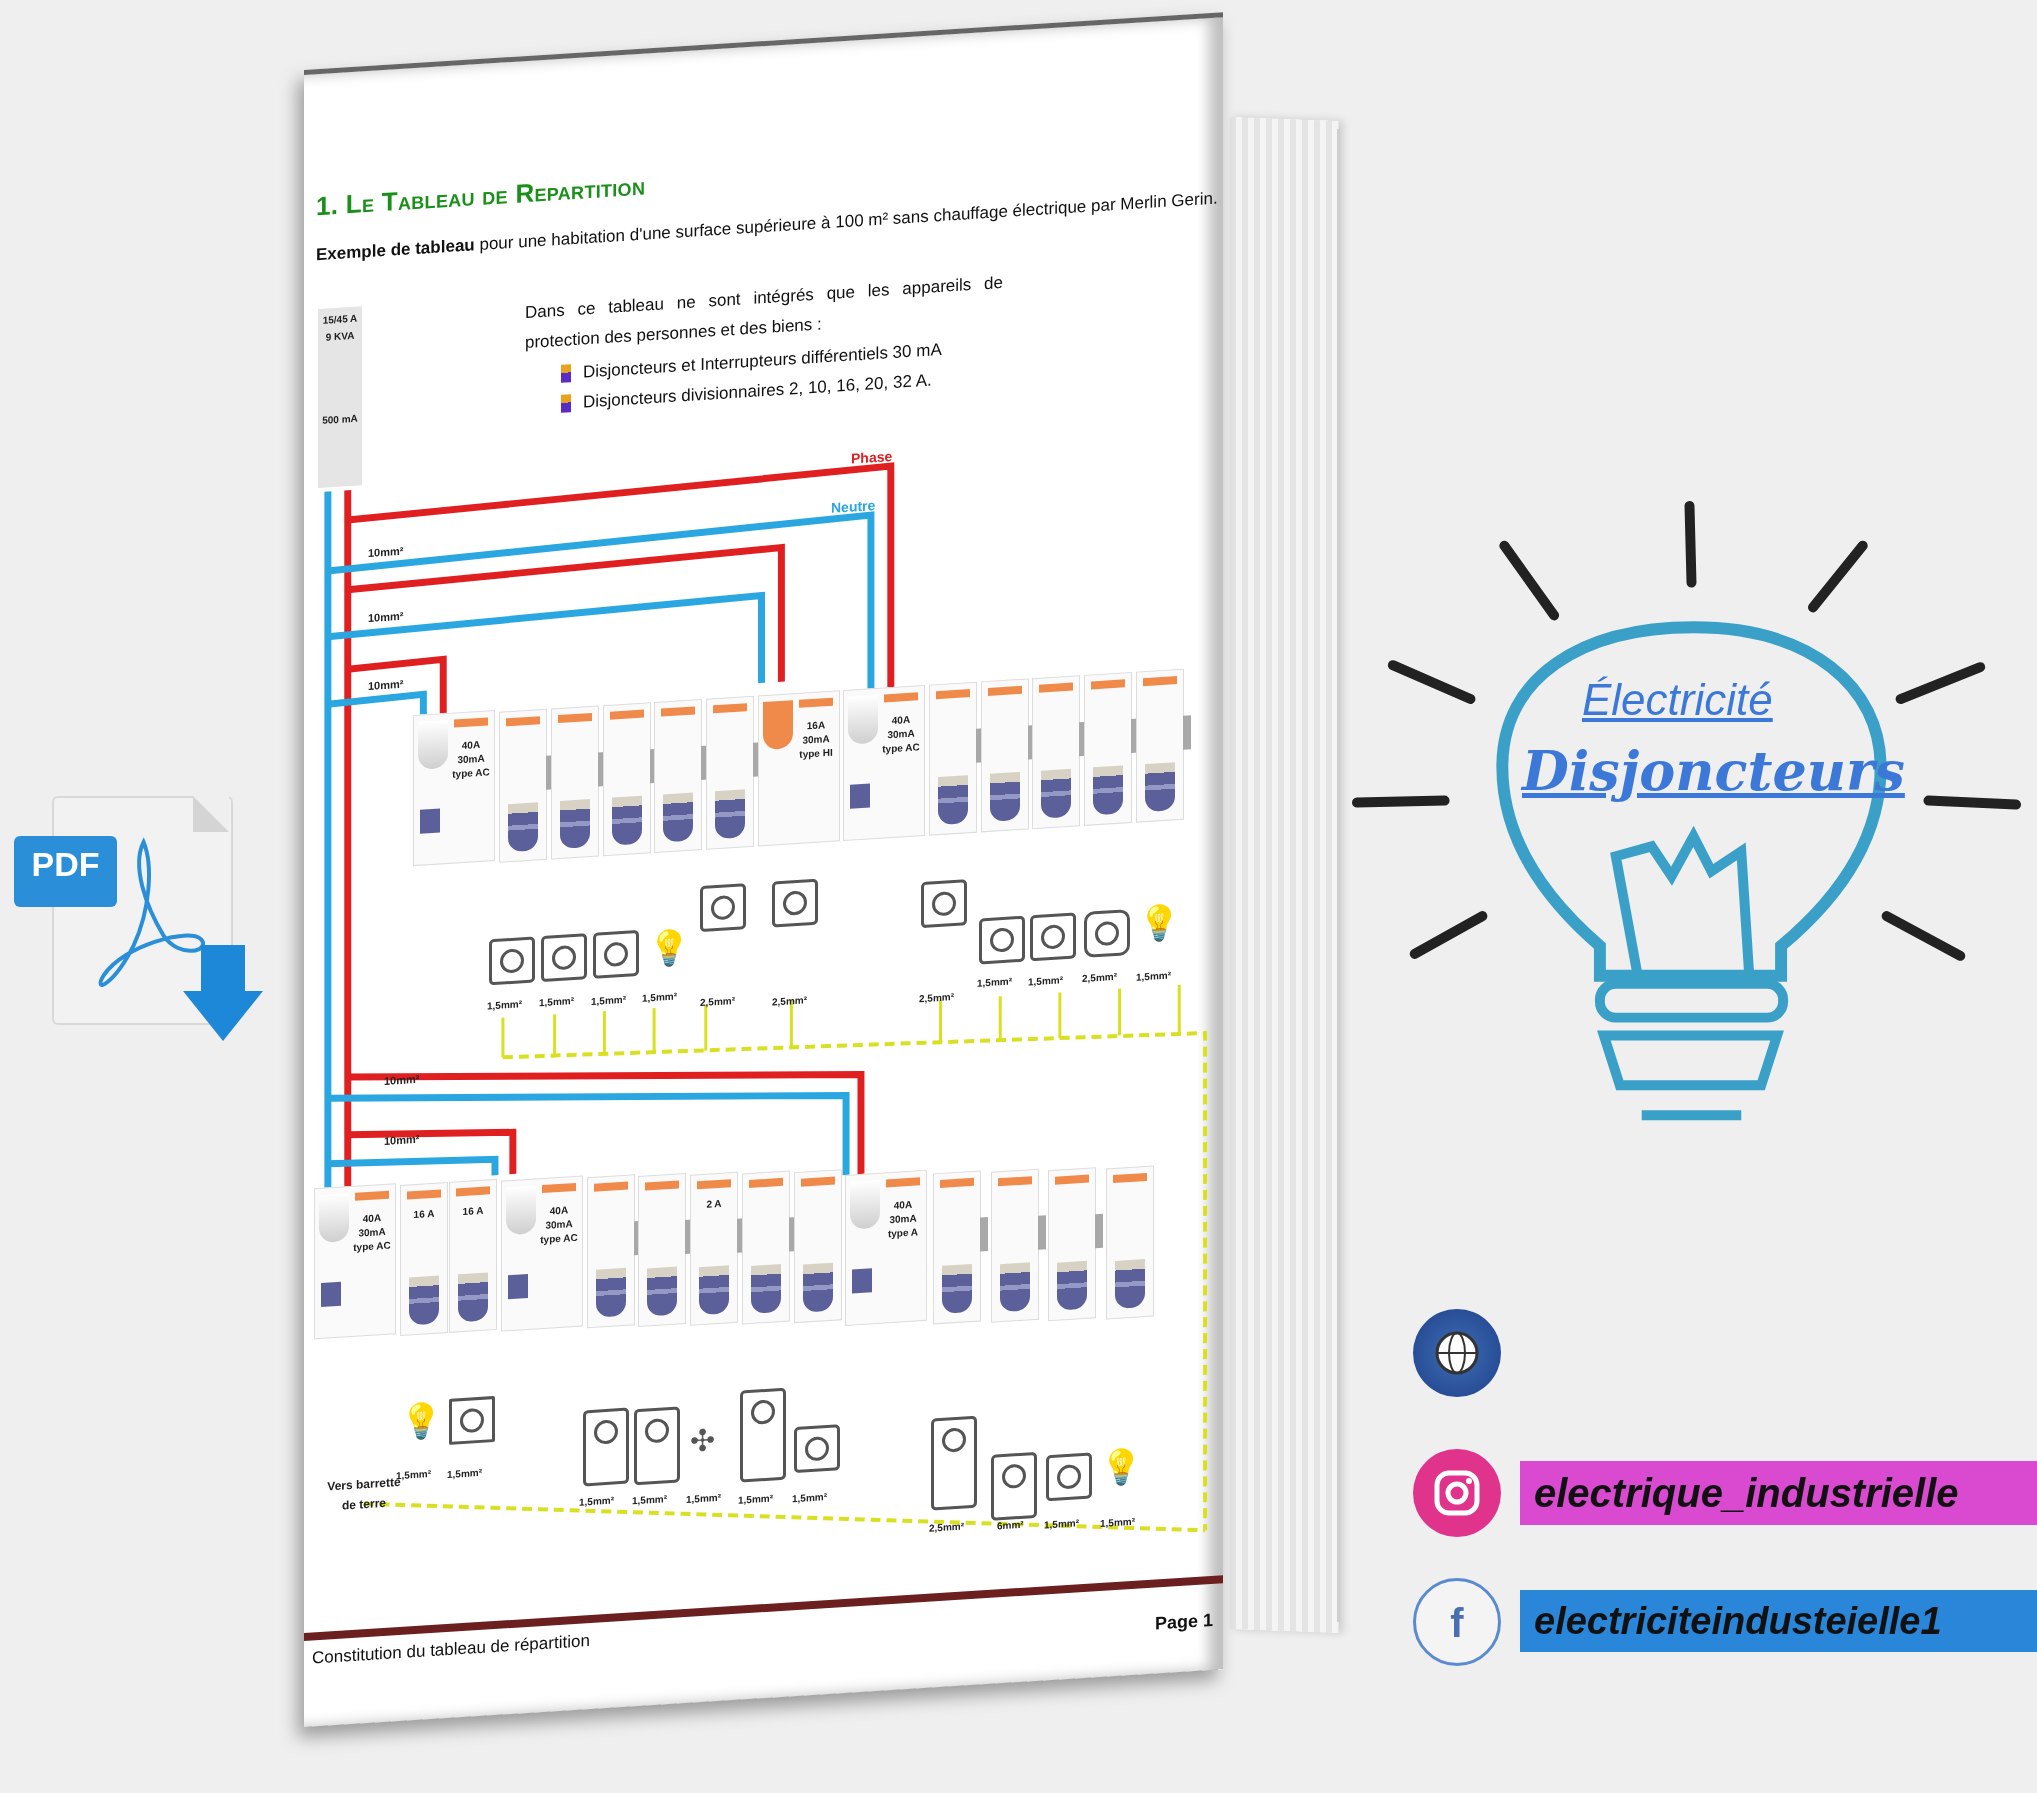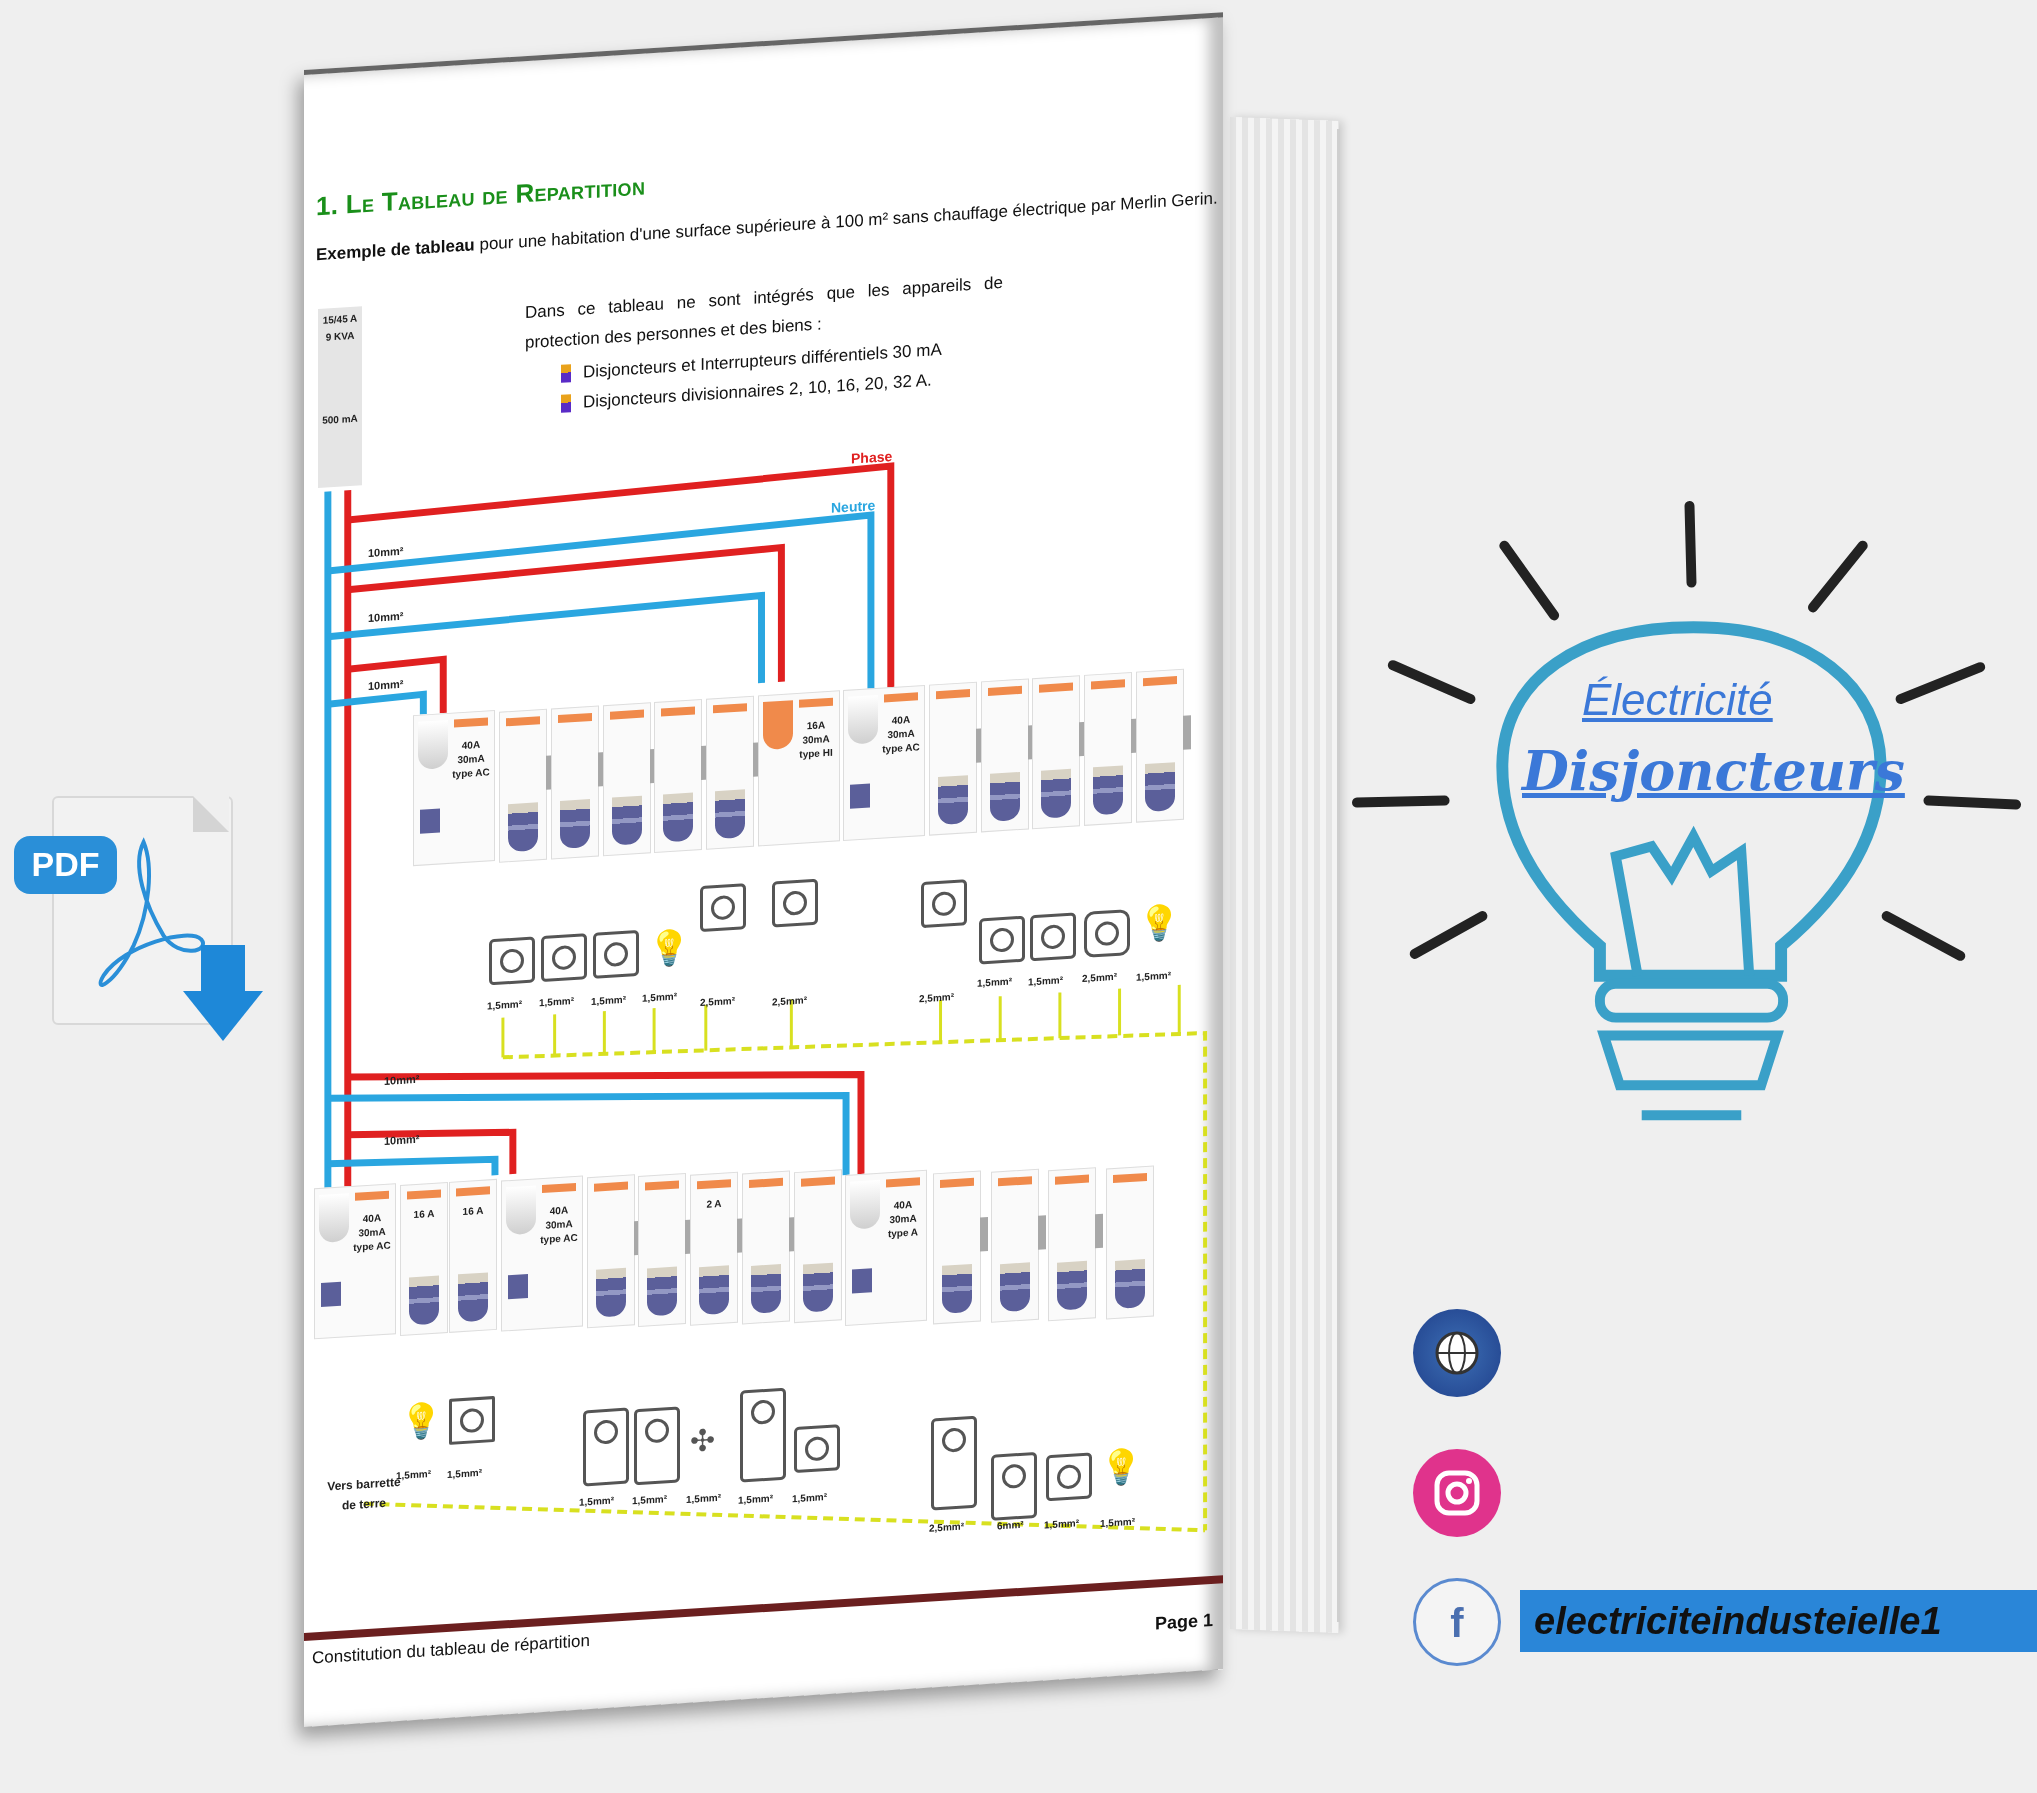--- a/index.html
+++ b/index.html
@@ -3,21 +3,21 @@
 <meta charset="utf-8">
 <style>
   html,body{margin:0;padding:0;}
   body{width:2038px;height:1794px;position:relative;overflow:hidden;
        background:#efefef;font-family:"Liberation Sans",sans-serif;}
   
   .pdf-icon{position:absolute;left:14px;top:776px;width:249px;height:259px;}
   .pdf-sheet{position:absolute;left:38px;top:20px;width:177px;height:225px;background:#f2f2f2;
     border:2px solid #d8d8d8;border-radius:6px;}
   .pdf-fold{position:absolute;left:179px;top:20px;width:0;height:0;border-left:36px solid #d4d4d4;border-top:36px solid #efefef;}
-  .pdf-badge{position:absolute;left:0;top:60px;width:103px;height:58px;background:#2a8fd8;border-radius:16px;
+  .pdf-badge{position:absolute;left:0;top:60px;width:103px;height:71px;background:#2a8fd8;border-radius:6px;
     color:#fff;font-weight:bold;font-size:34px;line-height:56px;text-align:center;}
   .pdf-arrow{position:absolute;left:169px;top:169px;}
   .pdf-logo{position:absolute;left:70px;top:60px;}
   
   .book-pages{position:absolute;left:1230px;top:119px;width:109px;height:1512px;
     background:repeating-linear-gradient(90deg,#e4e4e4 0 6px,#f4f4f4 6px 12px);
     transform:skewY(2deg);box-shadow:4px 0 8px rgba(0,0,0,.15);}
   .book-spine-line{position:absolute;left:1337px;top:129px;width:3px;height:1493px;background:#cfcfcf;}
   .page{position:absolute;left:304px;top:70px;width:919px;height:1652px;background:#fff;
     transform:skew(0deg,-3.6deg) ;transform-origin:0 0;
@@ -405,20 +405,21 @@
   </div>
 </div>
 <div class="social" style="top:1449px">
   <div class="circle" style="background:#e0338c">
     <svg width="88" height="88" viewBox="0 0 88 88">
         <rect x="24" y="24" width="40" height="40" rx="12" fill="none" stroke="#fff" stroke-width="5"></rect>
         <circle cx="44" cy="44" r="9" fill="none" stroke="#fff" stroke-width="5"></circle>
         <circle cx="56" cy="32" r="3" fill="#fff"></circle>
       </svg>
   </div>
+  <div class="bar" style="background:#d94ad0;font-size:40px;height:64px;top:12px">electrique_industrielle</div>
 </div>
 <div class="social" style="top:1578px">
   <div class="circle" style="background:#f4f4f4;border:3px solid #5a8ad0;width:82px;height:82px">
     <svg width="82" height="82" viewBox="0 0 82 82">
         <text x="41" y="56" text-anchor="middle" font-size="40" font-weight="bold" fill="#4a6fb0" font-family="Liberation Sans, sans-serif">f</text>
       </svg>
   </div>
   <div class="bar" style="background:#2a86d8;font-size:38px;height:62px;top:12px">electriciteindusteielle1</div>
 </div>
 

